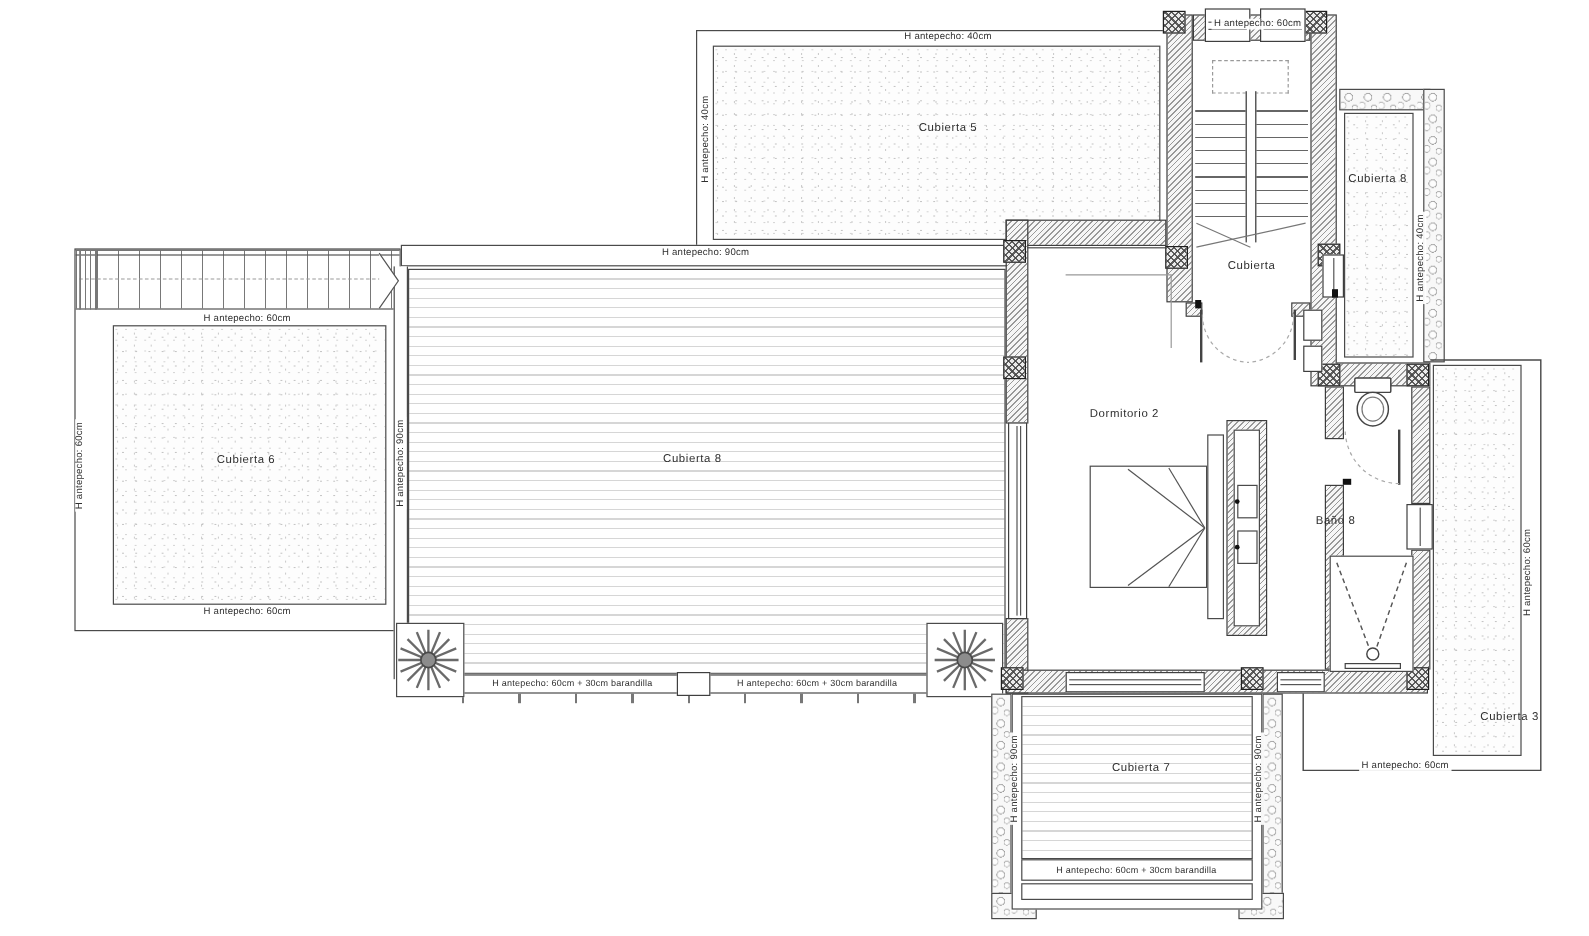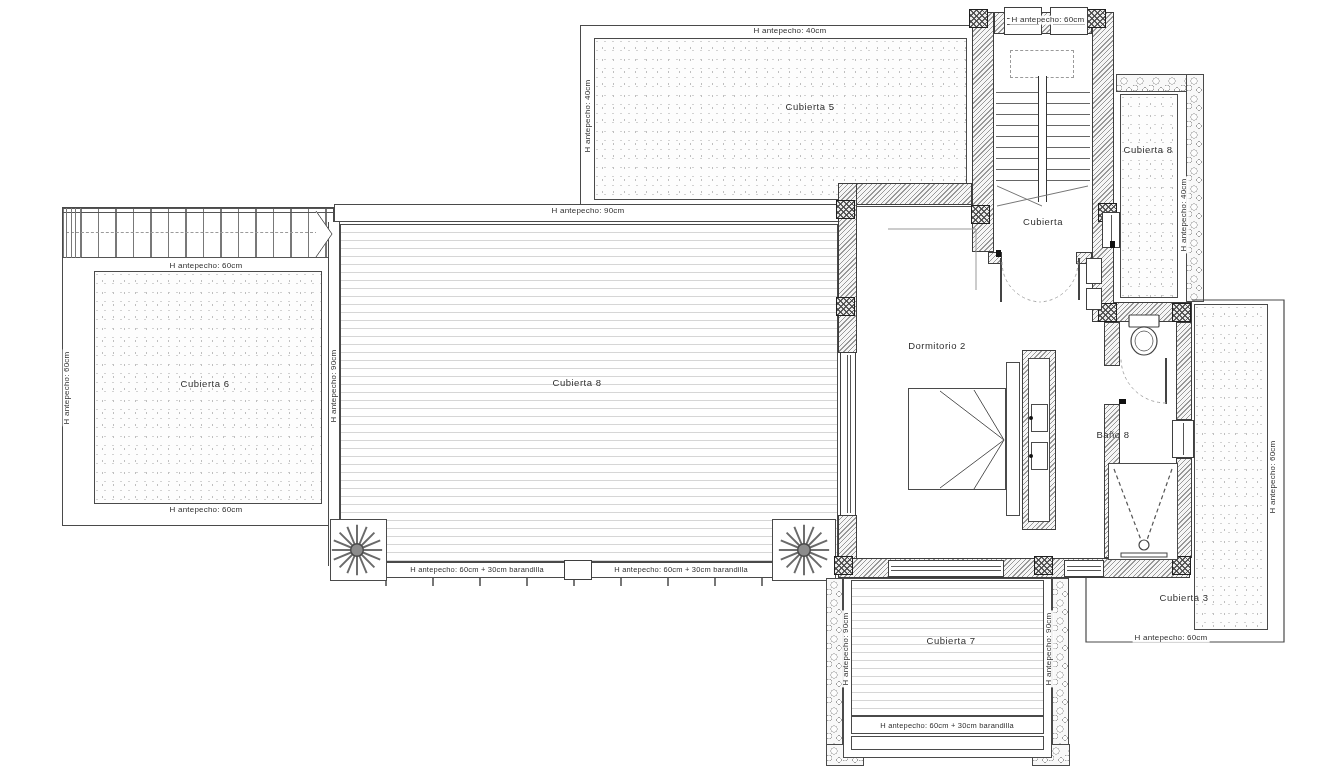--- a/index.html
+++ b/index.html
@@ -217,26 +217,26 @@
 
     <g>
       <rect x="1129" y="315" width="30" height="12" rx="1" fill="#fff" stroke="#444" stroke-width="1.2"></rect>
       <ellipse cx="1144" cy="341" rx="13" ry="14" fill="#fff" stroke="#444" stroke-width="1.2"></ellipse>
       <ellipse cx="1144" cy="341" rx="9" ry="10" fill="none" stroke="#777" stroke-width="1"></ellipse>
     </g>
 
     <path d="M 888,229 H 976 V 290" fill="none" stroke="#999" stroke-width="1"></path>
   </svg>
 
-  <div class="lbl room" style="left:810px;top:107px">Cubierta 5</div>
+  <div class="lbl room" style="left:790px;top:107px">Cubierta 5</div>
   <div class="lbl room" style="left:205px;top:384px">Cubierta 6</div>
   <div class="lbl room" style="left:577px;top:383px">Cubierta 8</div>
   <div class="lbl room" style="left:1148px;top:150px">Cubierta 8</div>
   <div class="lbl room" style="left:951px;top:641px">Cubierta 7</div>
-  <div class="lbl room" style="left:1184px;top:598px">Cubierta 3</div>
+  <div class="lbl room" style="left:1258px;top:598px">Cubierta 3</div>
   <div class="lbl room" style="left:937px;top:346px">Dormitorio 2</div>
   <div class="lbl room" style="left:1113px;top:435px">Baño 8</div>
   <div class="lbl room" style="left:1043px;top:222px">Cubierta</div>
 
   <div class="lbl" style="left:1048px;top:20px">H antepecho: 60cm</div>
   <div class="lbl" style="left:790px;top:31px">H antepecho: 40cm</div>
   <div class="vlbl" style="left:588px;top:116px">H antepecho: 40cm</div>
   <div class="vlbl" style="left:1184px;top:215px">H antepecho: 40cm</div>
   <div class="lbl" style="left:588px;top:211px">H antepecho: 90cm</div>
   <div class="vlbl" style="left:334px;top:386px">H antepecho: 90cm</div>

